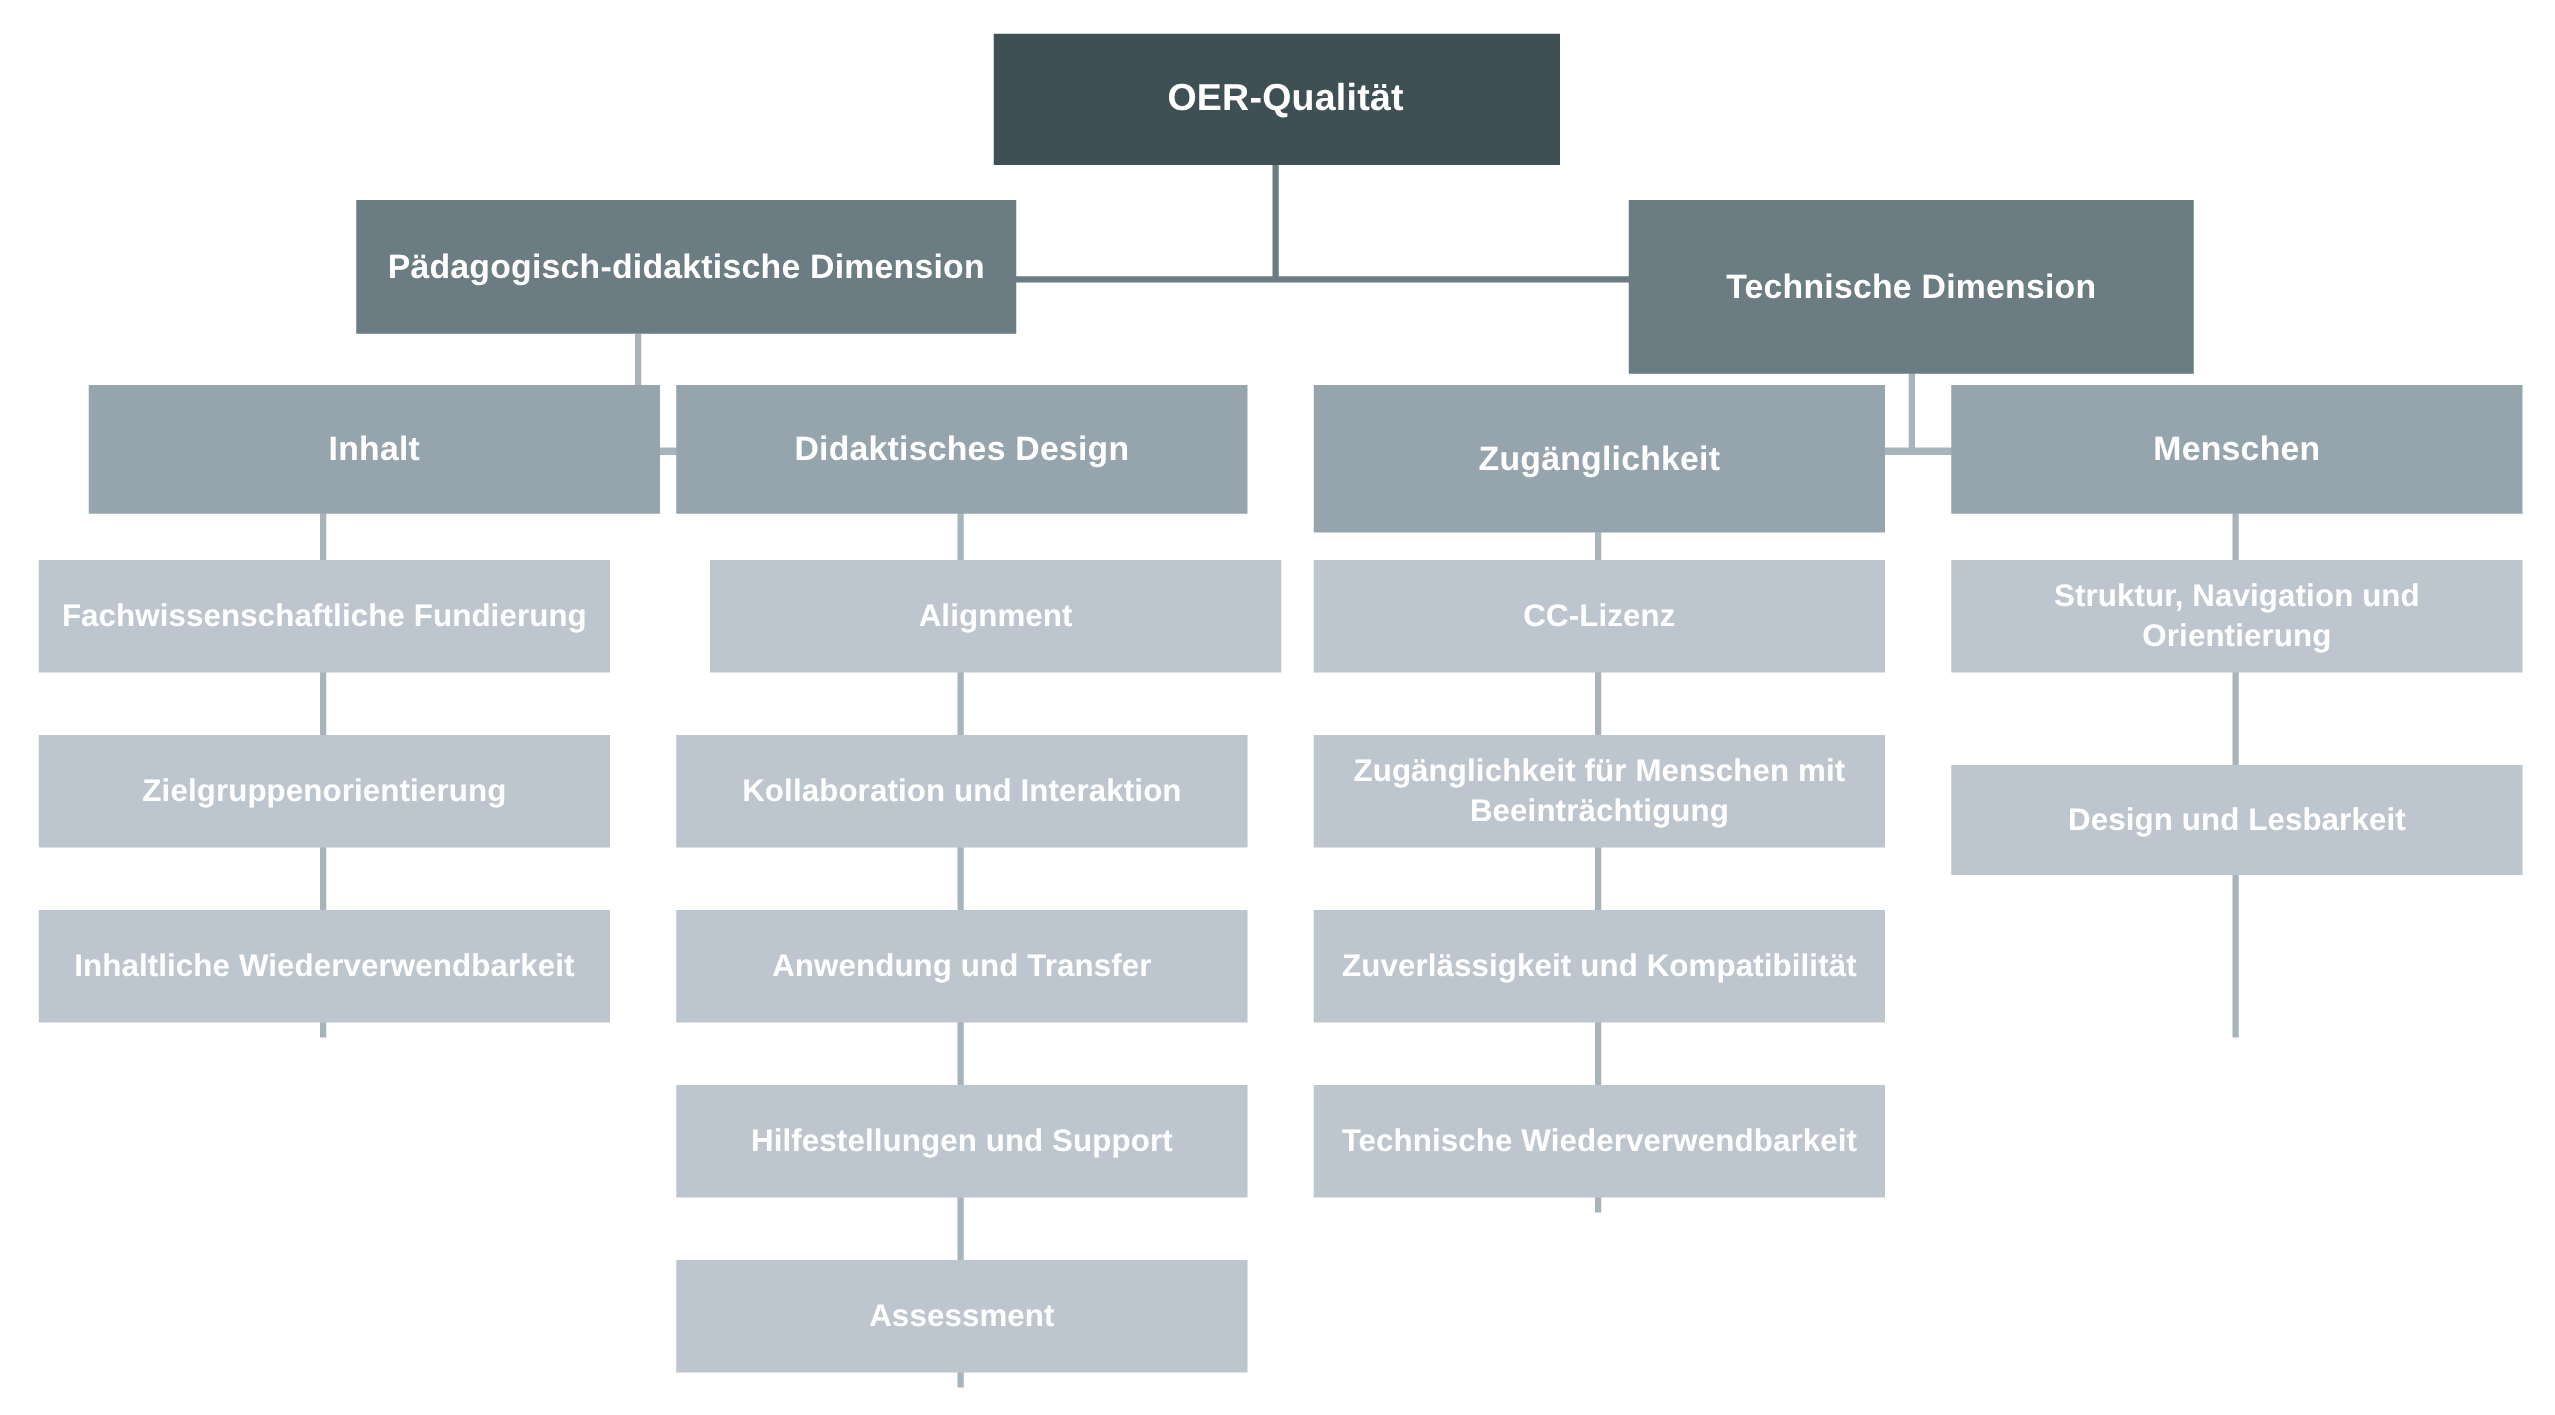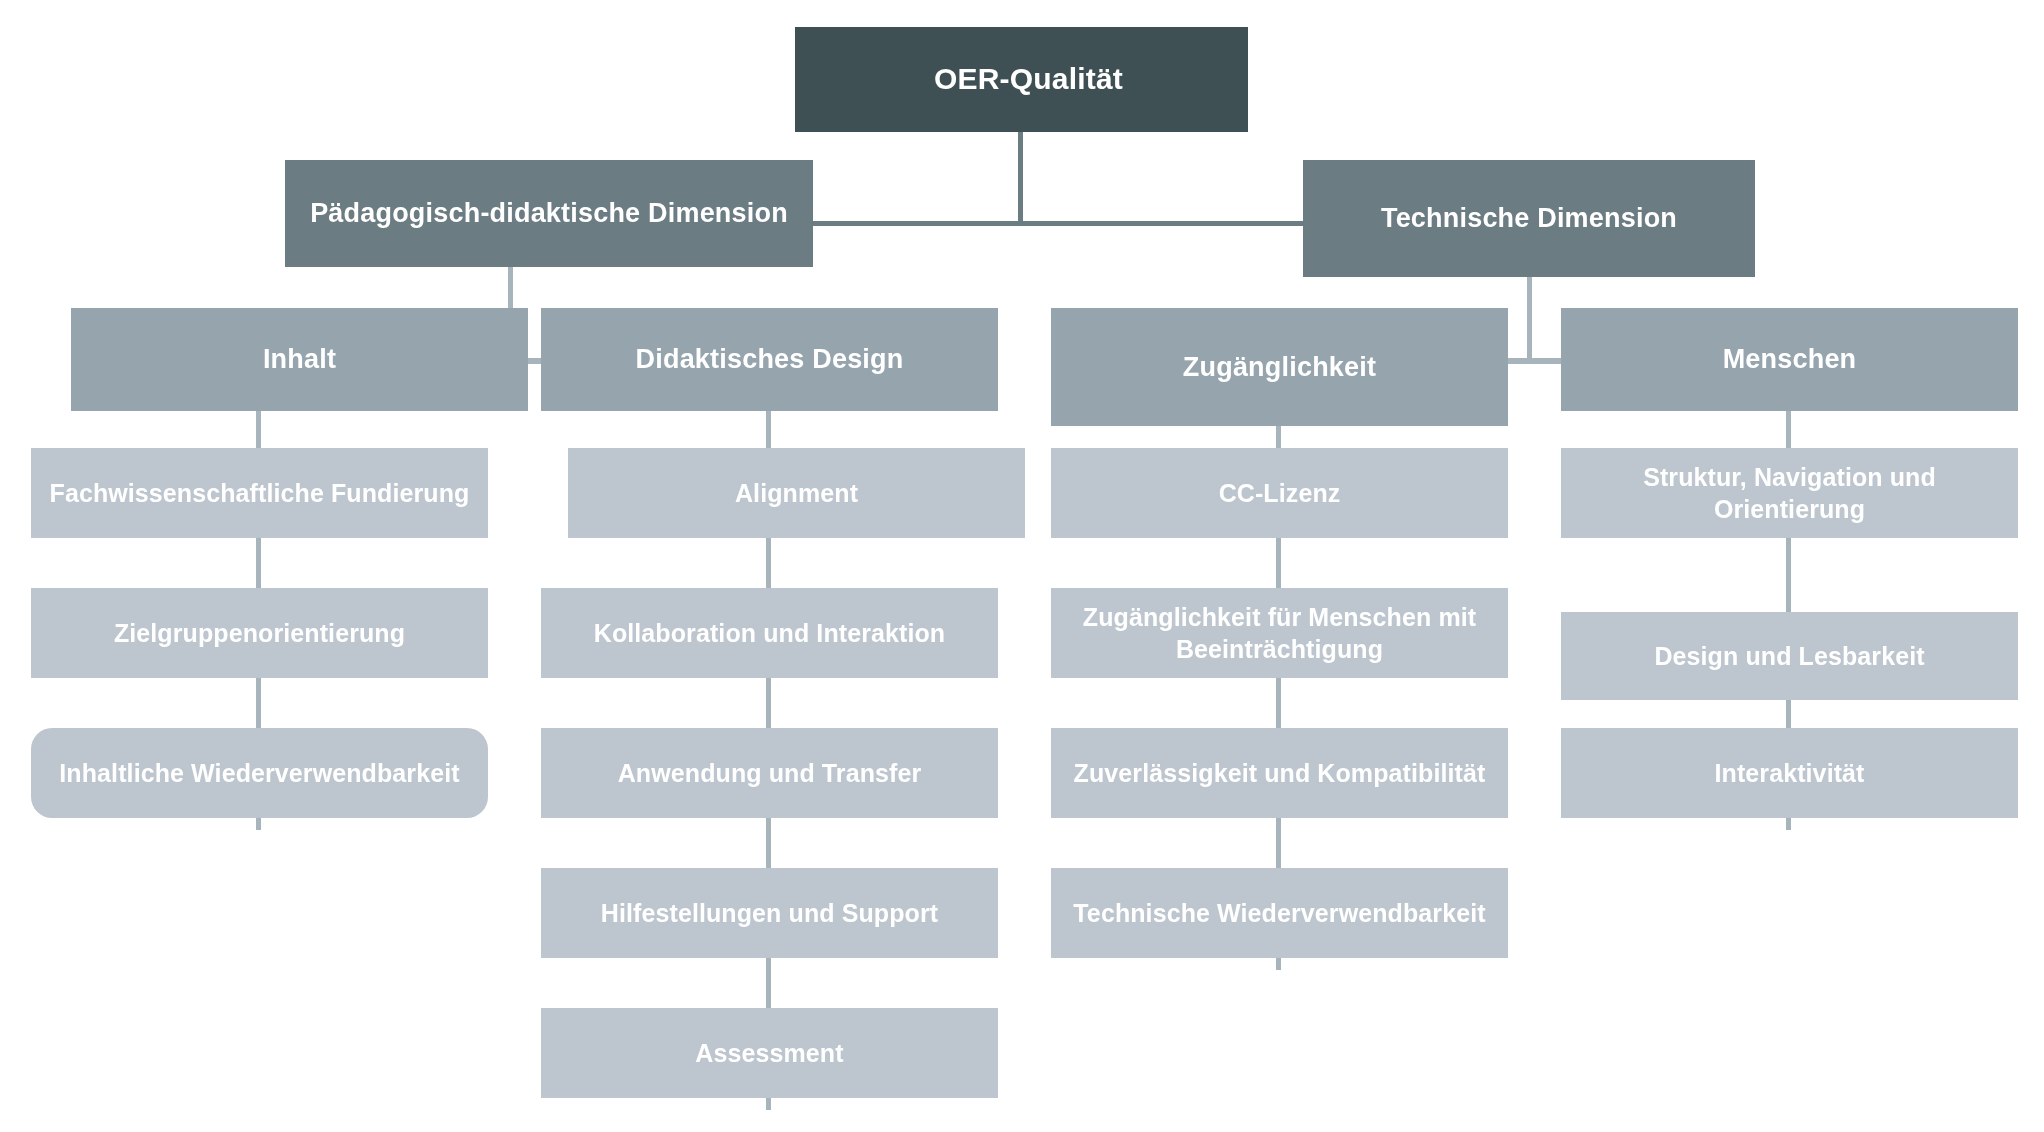--- a/index.html
+++ b/index.html
@@ -88,35 +88,35 @@
   <div class="connector" style="left:766px; top:410px; width:5px; height:700px;"></div>
 
   <div class="connector" style="left:1276px; top:410px; width:5px; height:560px;"></div>
 
   <div class="connector" style="left:1786px; top:410px; width:5px; height:420px;"></div>
 
   <div class="node node-root" style="left:795px; top:27px; width:453px; height:105px;padding-left:24px;">OER-Qualität</div>
 
   <div class="node node-dim" style="left:285px; top:160px; width:528px; height:107px;">Pädagogisch-didaktische Dimension</div>
 
-  <div class="node node-dim" style="left:1303px; top:160px; width:452px; height:117px;">Technische Dimension</div>
+  <div class="node node-dim" style="left:1303px; top:160px; width:452px; height:139px;">Technische Dimension</div>
 
   <div class="node node-cat" style="left:31px; top:308px; width:457px; height:103px;margin-left:40px;">Inhalt</div>
 
   <div class="node node-cat" style="left:541px; top:308px; width:457px; height:103px;">Didaktisches Design</div>
 
   <div class="node node-cat" style="left:1051px; top:308px; width:457px; height:118px;">Zugänglichkeit</div>
 
   <div class="node node-cat" style="left:1561px; top:308px; width:457px; height:103px;">Menschen</div>
 
   <div class="node node-leaf" style="left:31px; top:448px; width:457px; height:90px;">Fachwissenschaftliche Fundierung</div>
 
   <div class="node node-leaf" style="left:31px; top:588px; width:457px; height:90px;">Zielgruppenorientierung</div>
 
-  <div class="node node-leaf" style="left:31px; top:728px; width:457px; height:90px;border-radius:21px;">Inhaltliche Wiederverwendbarkeit</div>
+  <div class="node node-leaf" style="left:31px; top:728px; width:457px; height:90px;">Inhaltliche Wiederverwendbarkeit</div>
 
   <div class="node node-leaf" style="left:541px; top:448px; width:457px; height:90px;margin-left:27px;">Alignment</div>
 
   <div class="node node-leaf" style="left:541px; top:588px; width:457px; height:90px;">Kollaboration und Interaktion</div>
 
   <div class="node node-leaf" style="left:541px; top:728px; width:457px; height:90px;">Anwendung und Transfer</div>
 
   <div class="node node-leaf" style="left:541px; top:868px; width:457px; height:90px;">Hilfestellungen und Support</div>
 
   <div class="node node-leaf" style="left:541px; top:1008px; width:457px; height:90px;">Assessment</div>
@@ -126,15 +126,14 @@
   <div class="node node-leaf" style="left:1051px; top:588px; width:457px; height:90px;">Zugänglichkeit für Menschen mit Beeinträchtigung</div>
 
   <div class="node node-leaf" style="left:1051px; top:728px; width:457px; height:90px;">Zuverlässigkeit und Kompatibilität</div>
 
   <div class="node node-leaf" style="left:1051px; top:868px; width:457px; height:90px;">Technische Wiederverwendbarkeit</div>
 
   <div class="node node-leaf" style="left:1561px; top:448px; width:457px; height:90px;">Struktur, Navigation und Orientierung</div>
 
   <div class="node node-leaf" style="left:1561px; top:588px; width:457px; height:88px;margin-top:24px;">Design und Lesbarkeit</div>
 
-  <div class="node node-leaf" style="left:1561px; top:728px; width:457px; height:90px;">Interaktivität</div>
 
 </div>
 
 </body></html>

